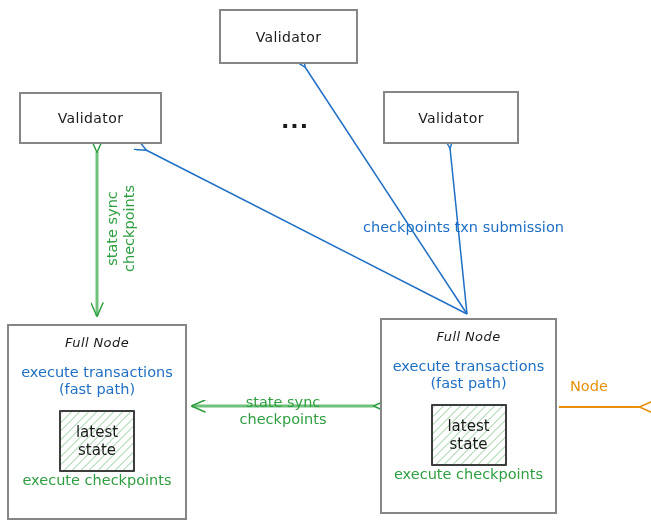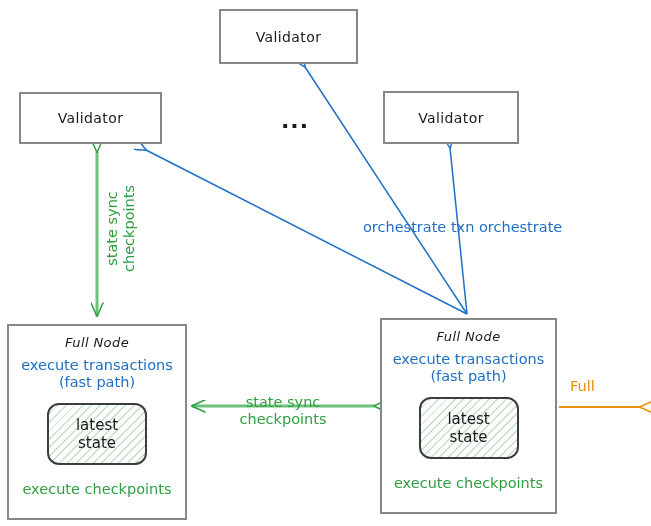--- a/index.html
+++ b/index.html
@@ -65,51 +65,50 @@
     line-height: 17px;
     text-align: center;
     white-space: nowrap;
   }
   .orange-text {
     color: #e8900c;
     font-size: 14.5px;
     white-space: nowrap;
   }
   .fn-exec-tx {
-    margin-top: 7px;
+    margin-top: 14px;
   }
   .latest-state-box {
     position: relative;
     box-sizing: border-box;
-    width: 100px;
+    width: 76px;
     height: 62px;
     margin-top: 12px;
     border: 2px solid #3d3d3d;
-    border-radius: 12px;
+    border-radius: 1px;
     background-color: #ffffff;
     background-image: repeating-linear-gradient(
       -45deg,
       rgba(47,158,65,0.28) 0px,
       rgba(47,158,65,0.28) 1.2px,
       rgba(255,255,255,0) 1.2px,
       rgba(255,255,255,0) 6px
     );
     display: flex;
     flex-direction: column;
     align-items: center;
     justify-content: center;
   }
   .latest-state-text {
     color: #1a1a1a;
     font-size: 15px;
     line-height: 18px;
     text-align: center;
   }
   .fn-exec-ckpt {
-    margin-top: 16px;
   }
   .ellipsis-label {
     position: absolute;
     color: #1a1a1a;
     font-size: 22px;
     font-weight: bold;
     letter-spacing: 1px;
     line-height: 1;
   }
   .edge-label {
@@ -176,28 +175,28 @@
     <span class="node-title validator-title">Validator</span>
   </div>
 
   <div class="ellipsis-label" style="left:281px; top:110px;">...</div>
 
   <div class="vertical-label green-text" style="left:104px; top:272px; transform: rotate(-90deg);">
     <div>state sync</div>
     <div>checkpoints</div>
   </div>
 
-  <div class="edge-label blue-text" style="left:363px; top:219px;">orchestrate txn orchestrate</div>
+  <div class="edge-label blue-text" style="left:363px; top:219px;">checkpoints txn submission</div>
 
   <div class="edge-label green-text" style="left:228px; top:394px; width:110px;">
     <div>state sync</div>
     <div>checkpoints</div>
   </div>
 
-  <div class="edge-label orange-text" style="left:570px; top:378px;">Full</div>
+  <div class="edge-label orange-text" style="left:570px; top:378px;">Node</div>
 
   <div class="node-box" style="left:7px; top:324px; width:180px; height:196px;">
     <span class="node-title fullnode-title">Full Node</span>
     <div class="blue-text fn-exec-tx">
       <div>execute transactions</div>
       <div>(fast path)</div>
     </div>
     <div class="latest-state-box">
       <div class="latest-state-text">latest</div>
       <div class="latest-state-text">state</div>

